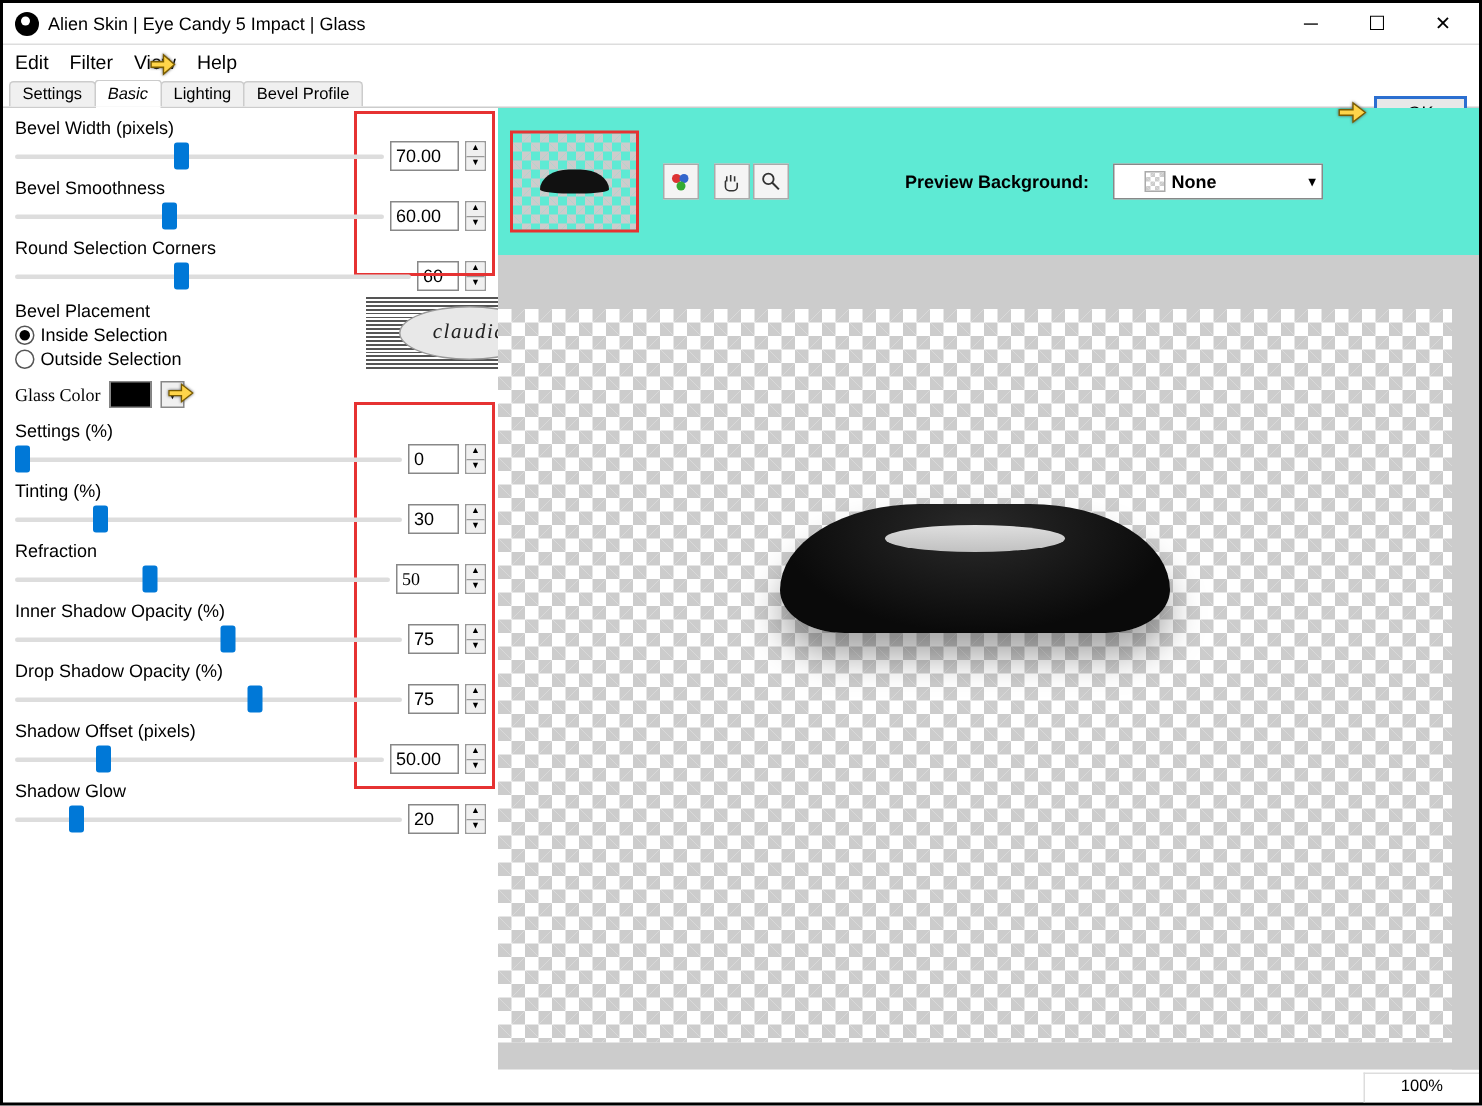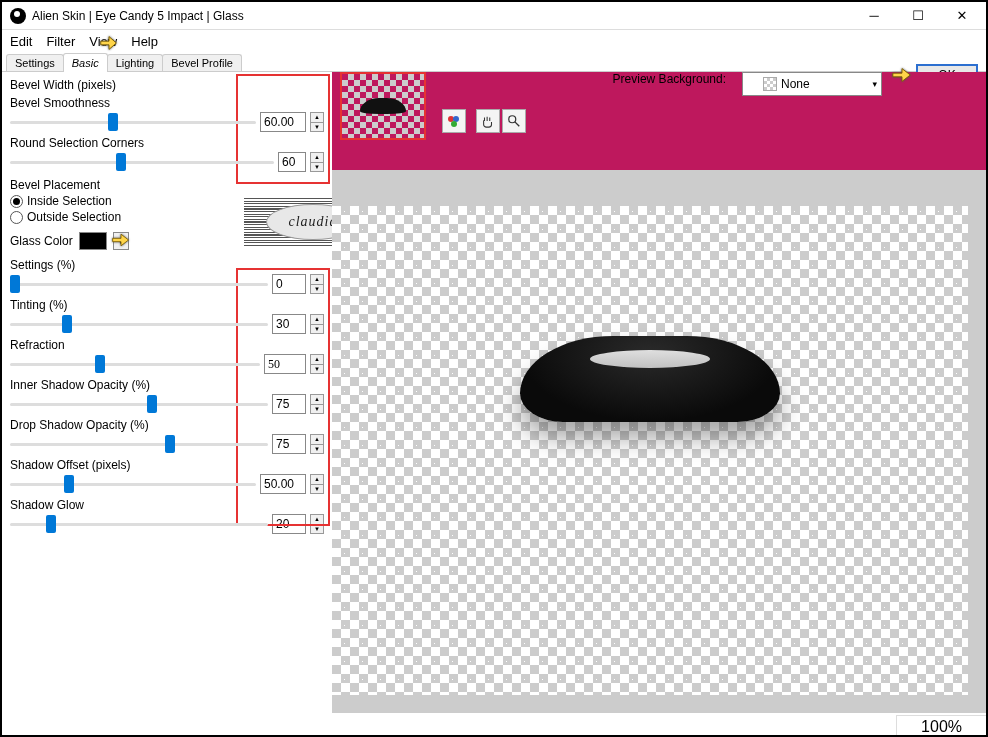--- a/index.html
+++ b/index.html
@@ -30,45 +30,45 @@
 .spinner { width: 14px; height: 20px; display: flex; flex-direction: column; border: 1px solid #999; }
 .spinner span { flex:1; display:flex; align-items:center; justify-content:center; font-size:6px; background:#f0f0f0; }
 .spinner span:first-child { border-bottom:1px solid #999; }
 .redbox { position: absolute; border: 2px solid #e63232; pointer-events: none; }
 .redbox.r1 { left: 234px; top: 2px; width: 94px; height: 110px; }
 .redbox.r2 { left: 234px; top: 196px; width: 94px; height: 258px; }
 .group-label { font-size: 12px; margin: 6px 0 2px; }
 .radio-row { display: flex; align-items: center; gap: 4px; margin: 2px 0; }
 .radio { width:13px; height:13px; border:1px solid #555; border-radius:50%; display:inline-flex; align-items:center; justify-content:center; }
 .radio.checked::after { content:''; width:7px; height:7px; background:#000; border-radius:50%; }
-.color-row { display:flex; align-items:center; gap:6px; margin: 8px 0; position: relative; }
+.color-row { display:flex; align-items:center; gap:6px; margin: 8px 0; position: relative; font-family: Liberation Serif, serif; }
 .color-swatch { width:28px; height:18px; background:#000; border:1px solid #888; }
 .color-dd { width:16px; height:18px; border:1px solid #888; display:flex; align-items:center; justify-content:center; font-size:8px; background:#f0f0f0; }
 .watermark { position:absolute; right:-50px; top:126px; width:138px; height:48px; }
 .watermark .stripes { position:absolute; inset:0; background: repeating-linear-gradient(0deg,#555 0,#555 1.2px,#fff 1.2px,#fff 2.6px); }
 .watermark .oval { position:absolute; left:22px; top:6px; width:94px; height:36px; background:#e8e8e8; border-radius:50%; border:1px solid #999; display:flex; align-items:center; justify-content:center; font-family: serif; font-style:italic; font-size:14px; letter-spacing:1px; color:#222; }
-.preview-strip { height: 98px; background:#be185d; display:flex; padding: 0 8px; gap: 16px; }
+.preview-strip { height: 98px; background:#5eead4; display:flex; align-items:center; padding: 0 8px; gap: 16px; font-weight: bold; }
 .thumb-box { width: 86px; height: 68px; border: 2px solid #e63232; background-image: linear-gradient(45deg,#ccc 25%,transparent 25%),linear-gradient(-45deg,#ccc 25%,transparent 25%),linear-gradient(45deg,transparent 75%,#ccc 75%),linear-gradient(-45deg,transparent 75%,#ccc 75%); background-size: 12px 12px; background-position: 0 0,0 6px,6px -6px,-6px 0; position:relative; display:flex; align-items:center; justify-content:center; }
 .thumb-shape { width: 46px; height:16px; background:#111; border-radius: 50%/100% 100% 20% 20%; }
 .tool-row { display:flex; align-items:center; gap:2px; }
 .tool-btn { width:24px; height:24px; border:1px solid #aaa; background:#f4f4f4; display:flex; align-items:center; justify-content:center; font-size:12px; }
 .tool-btn:first-child { margin-right: 8px; }
 .pv-label { font-size:12px; }
 .pv-select { width:140px; height:24px; border:1px solid #888; background:#fff; display:flex; align-items:center; padding: 0 20px; gap:4px; position:relative; }
 .pv-select .sw { width:14px; height:14px; background-image: linear-gradient(45deg,#ccc 25%,transparent 25%),linear-gradient(-45deg,#ccc 25%,transparent 25%),linear-gradient(45deg,transparent 75%,#ccc 75%),linear-gradient(-45deg,transparent 75%,#ccc 75%); background-size:6px 6px; background-position:0 0,0 3px,3px -3px,-3px 0; border:1px solid #aaa;}
 .pv-select::after { content:'▾'; position:absolute; right:4px; font-size:9px; }
 .btn-col { position:absolute; right:8px; top:62px; display:flex; flex-direction:column; gap:4px; }
 .dlg-btn { width:62px; height:22px; border:1px solid #888; background:#e8e8e8; font-size:12px; display:flex; align-items:center; justify-content:center; }
 .dlg-btn.primary { border:2px solid #2c6fd0; }
 .gray-bar { height:36px; background:#ccc; }
 .preview-main { flex:1; background-image: linear-gradient(45deg,#ccc 25%,transparent 25%),linear-gradient(-45deg,#ccc 25%,transparent 25%),linear-gradient(45deg,transparent 75%,#ccc 75%),linear-gradient(-45deg,transparent 75%,#ccc 75%); background-size: 18px 18px; background-position: 0 0,0 9px,9px -9px,-9px 0; background-color:#fff; display:flex; align-items:flex-start; justify-content:center; padding-top: 130px; border-right: 18px solid #ccc; border-bottom: 18px solid #ccc; position:relative; }
 .glass-shape { width: 260px; height: 86px; position:relative; }
 .glass-shape .body { position:absolute; inset:0; background: radial-gradient(ellipse at 50% 20%, #2a2a2a, #0a0a0a 70%); border-radius: 130px 130px 60px 60px / 80px 80px 40px 40px; box-shadow: 0 16px 24px rgba(0,0,0,.35); }
 .glass-shape .hl { position:absolute; top:14px; left:70px; width:120px; height:18px; background: linear-gradient(#fff,#ddd); border-radius: 50%; opacity:.85; }
-.status { position:absolute; bottom:0; right:0; height:20px; background:#fff; font-size:16px; padding: 2px 24px; border-top:1px solid #ddd; border-left:1px solid #ddd; }
+.status { position:absolute; bottom:0; right:0; height:20px; background:#fff; font-size:11px; padding: 2px 24px; border-top:1px solid #ddd; border-left:1px solid #ddd; }
 </style>
 </head>
 <body>
 
 <div class="titlebar">
   <div class="icon"></div>
   <div class="title">Alien Skin | Eye Candy 5 Impact | Glass</div>
   <div class="winbtns">
     <div class="winbtn">─</div>
     <div class="winbtn">☐</div>
@@ -107,20 +107,30 @@
   <div class="dlg-btn">Cancel</div>
 </div>
 
 <div class="content">
   <div class="left-panel">
     <div class="redbox r1"></div>
     <div class="redbox r2"></div>
 
     <div class="param">
       <span class="param-label">Bevel Width (pixels)</span>
+      <div class="param-row">
+        <div class="slider-track">
+            <div class="slider-thumb" style="left:45%"></div>
+          </div>
+        <input class="num-input" value="70.00" style="">
+        <div class="spinner">
+            <span>▲</span>
+            <span>▼</span>
+          </div>
+      </div>
     </div>
 
     <div class="param">
       <span class="param-label">Bevel Smoothness</span>
       <div class="param-row">
         <div class="slider-track">
             <div class="slider-thumb" style="left:42%"></div>
           </div>
         <input class="num-input" value="60.00" style="">
         <div class="spinner">

